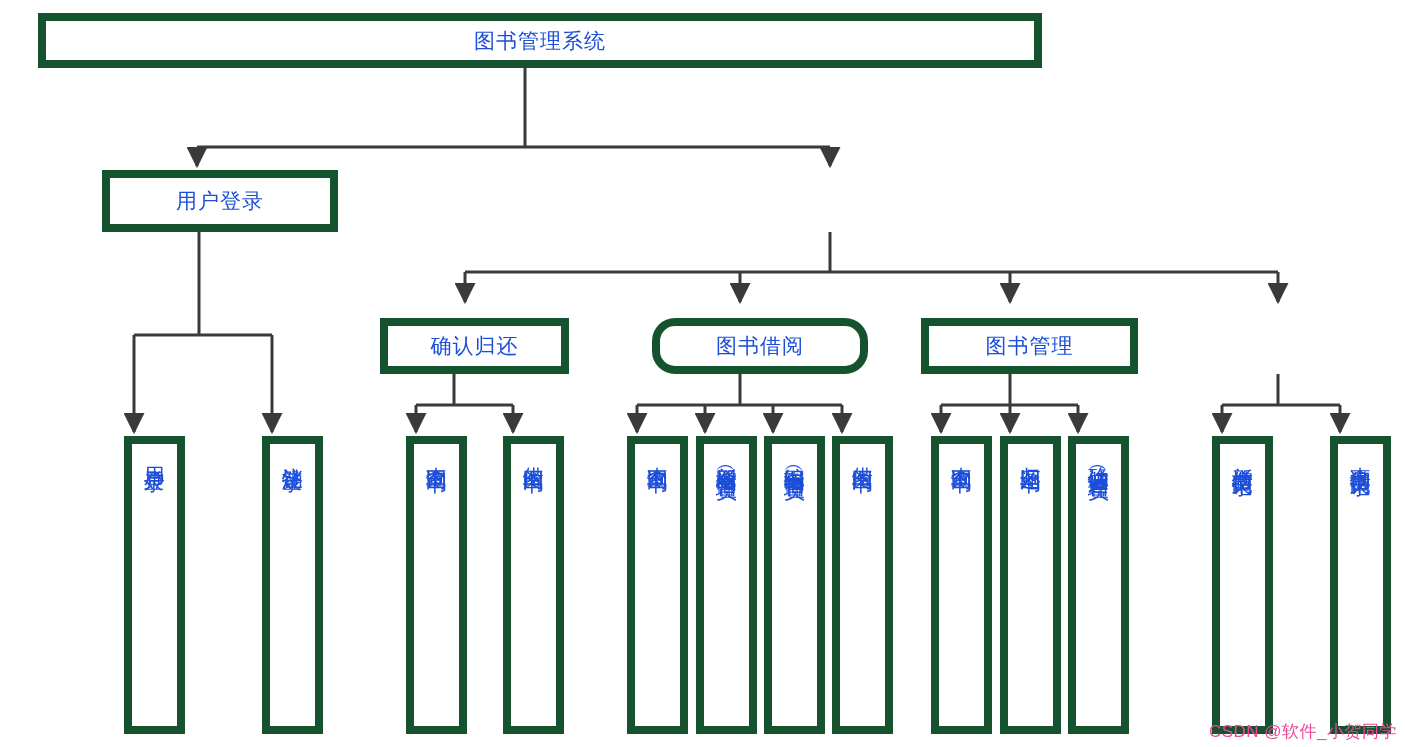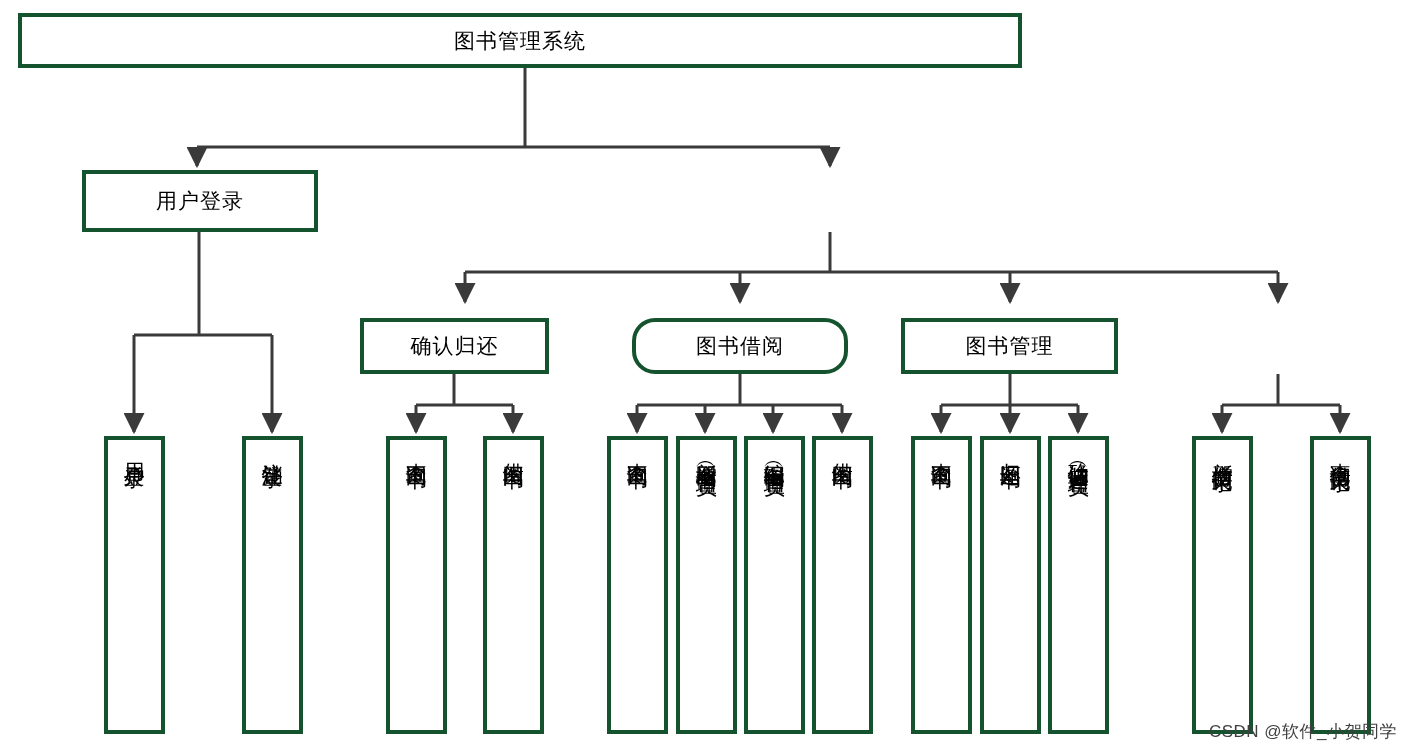--- a/index.html
+++ b/index.html
@@ -22,25 +22,26 @@
     left: 0;
     top: 0;
     width: 1405px;
     height: 747px;
     pointer-events: none;
   }
   .node {
     position: absolute;
     box-sizing: border-box;
     background: #ffffff;
-    border: 4px solid #14532d;
+    border: 8px solid #14532d;
     display: flex;
     align-items: center;
     justify-content: center;
-    color: #000000;
+    color: #1d4ed8;
+    margin-left: 20px;
   }
   .node-h .label {
     font-size: 21px;
     line-height: 1.1;
     letter-spacing: 1px;
     white-space: nowrap;
   }
   .node-v {
     padding: 6px 0;
     align-items: flex-start;
@@ -53,21 +54,21 @@
     writing-mode: vertical-rl;
     text-orientation: upright;
     white-space: nowrap;
     display: block;
   }
   #watermark {
     position: absolute;
     right: 8px;
     bottom: 4px;
     font-size: 17px;
-    color: #404040;
+    color: #ec4899;
     letter-spacing: 0.5px;
     white-space: nowrap;
   }
 </style>
 </head>
 <body>
 
 <div id="canvas">
 
   <svg id="wires" viewBox="0 0 1405 747" width="1405" height="747">

